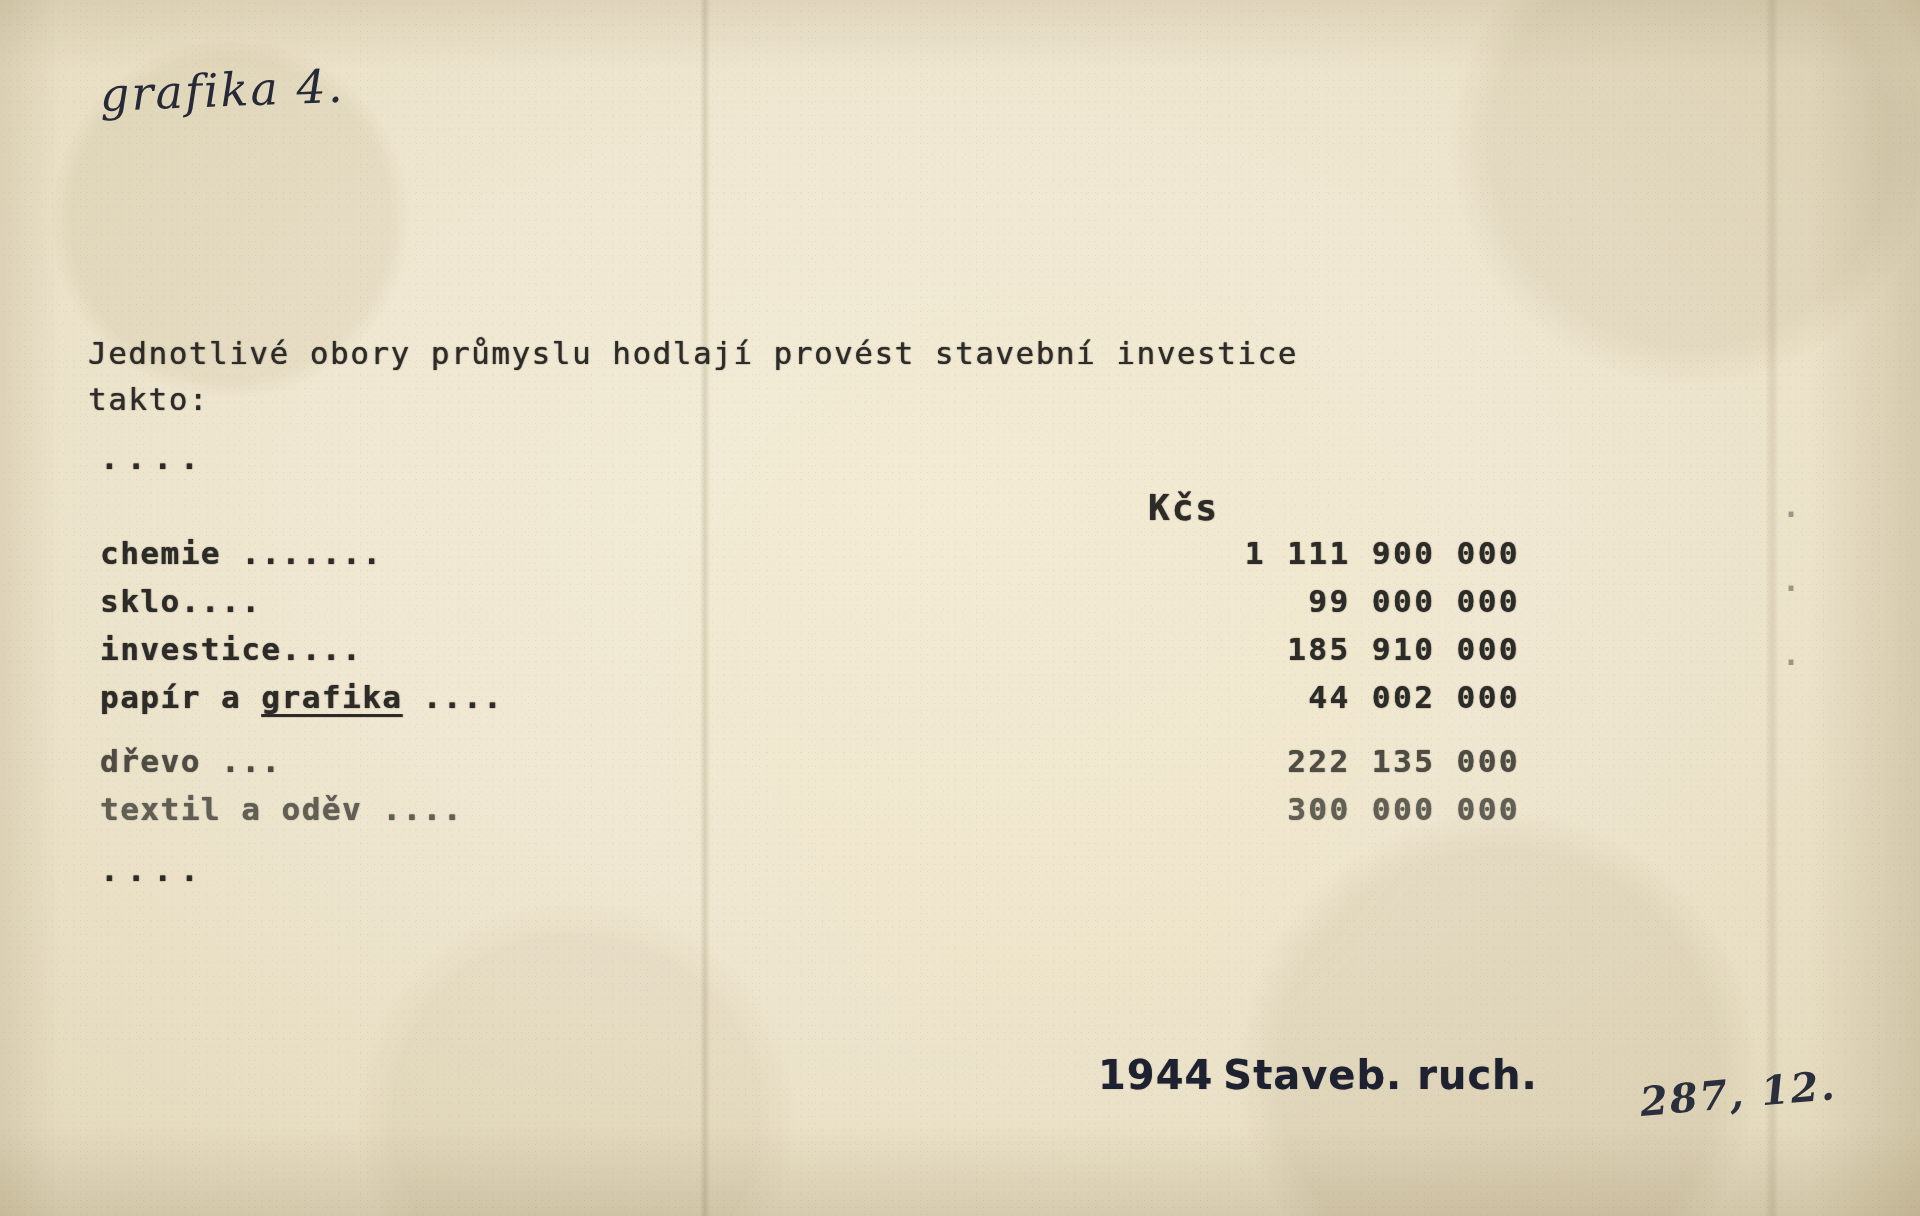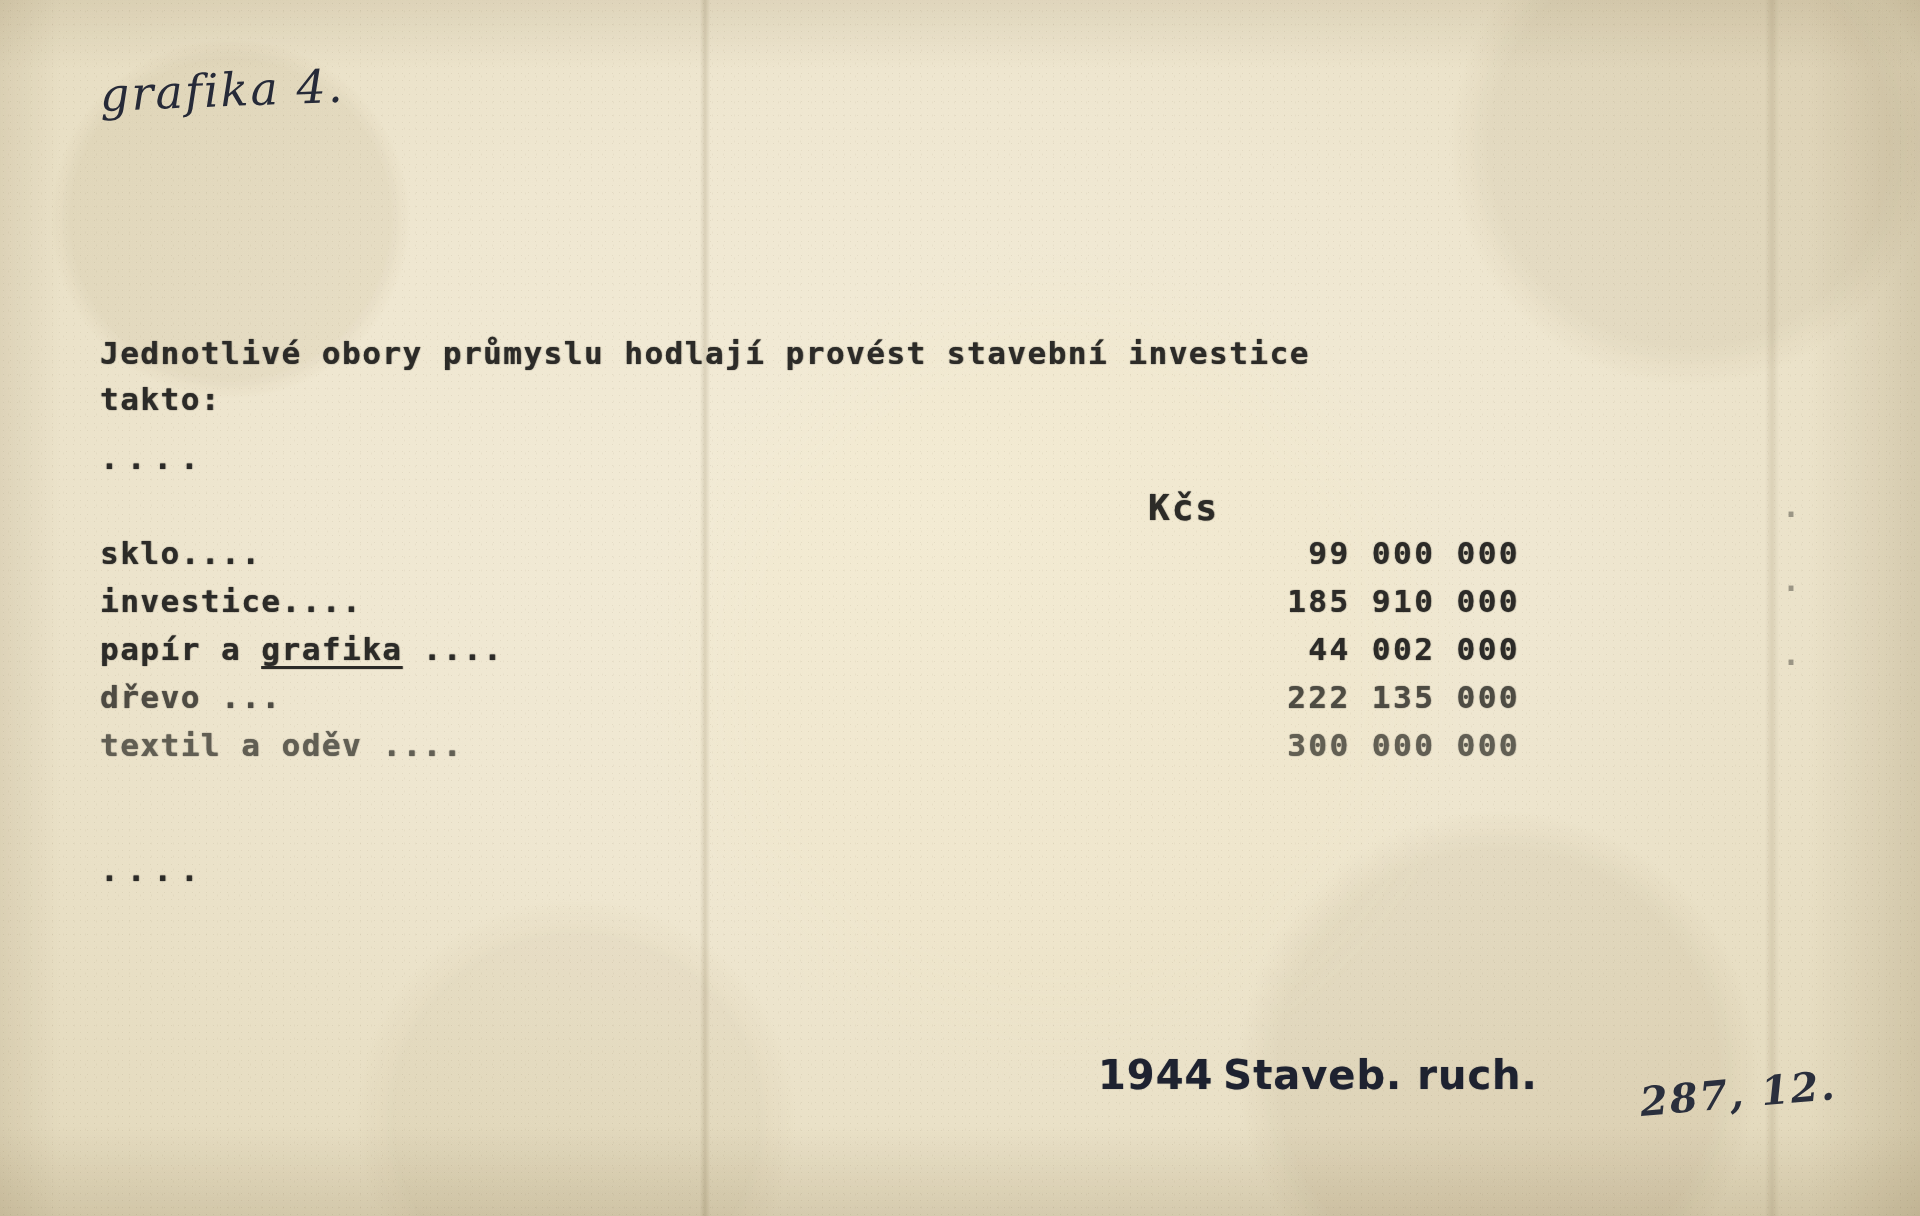--- a/index.html
+++ b/index.html
@@ -105,26 +105,26 @@
     position: absolute;
     color: #2c2b28;
     font-family: "DejaVu Sans Mono", monospace;
     letter-spacing: 1.5px;
     text-shadow:
       0 0 1.2px rgba(44,43,40,.75),
       0.6px 0.3px 0.8px rgba(60,55,45,.45);
   }
 
   .intro {
-    left: 100px;
+    left: 88px;
     top: 330px;
     font-size: 31px;
     line-height: 46px;
     width: 1760px;
-    font-weight: 700;
+    font-weight: 400;
   }
   .dots-row {
     left: 100px;
     font-size: 31px;
     font-weight: 700;
     letter-spacing: 8px;
   }
   #dots-top { top: 440px; }
   #dots-bottom { top: 852px; }
 
@@ -160,21 +160,21 @@
     right: 0;
     top: 0;
     letter-spacing: 2.5px;
   }
   .row .label .underline {
     text-decoration: underline;
     text-underline-offset: 6px;
     text-decoration-thickness: 3px;
   }
   
-  .row.fade1 { color: #413f38; opacity: .92; }
+  .row.fade1 { color: #413f38; opacity: .92; margin-top: 16px; }
   .row.fade2 { color: #4b4940; opacity: .86; }
 
   
   .stamp {
     position: absolute;
     left: 1098px;
     top: 1052px;
     font-family: "DejaVu Sans", sans-serif;
     font-size: 40px;
     font-weight: 700;
@@ -211,20 +211,24 @@
 
   <div class="typed intro" style="white-space: pre-line;">Jednotlivé obory průmyslu hodlají provést stavební investice
 takto:</div>
 
   <div class="typed dots-row" id="dots-top">....</div>
 
   <div class="typed unit-label">Kčs</div>
 
   <div class="table">
 
+    <div class="row typed">
+      <span class="label">chemie .......</span>
+      <span class="value">1 111 900 000</span>
+    </div>
 
     <div class="row typed">
       <span class="label">sklo....</span>
       <span class="value">99 000 000</span>
     </div>
 
     <div class="row typed">
       <span class="label">investice....</span>
       <span class="value">185 910 000</span>
     </div>

